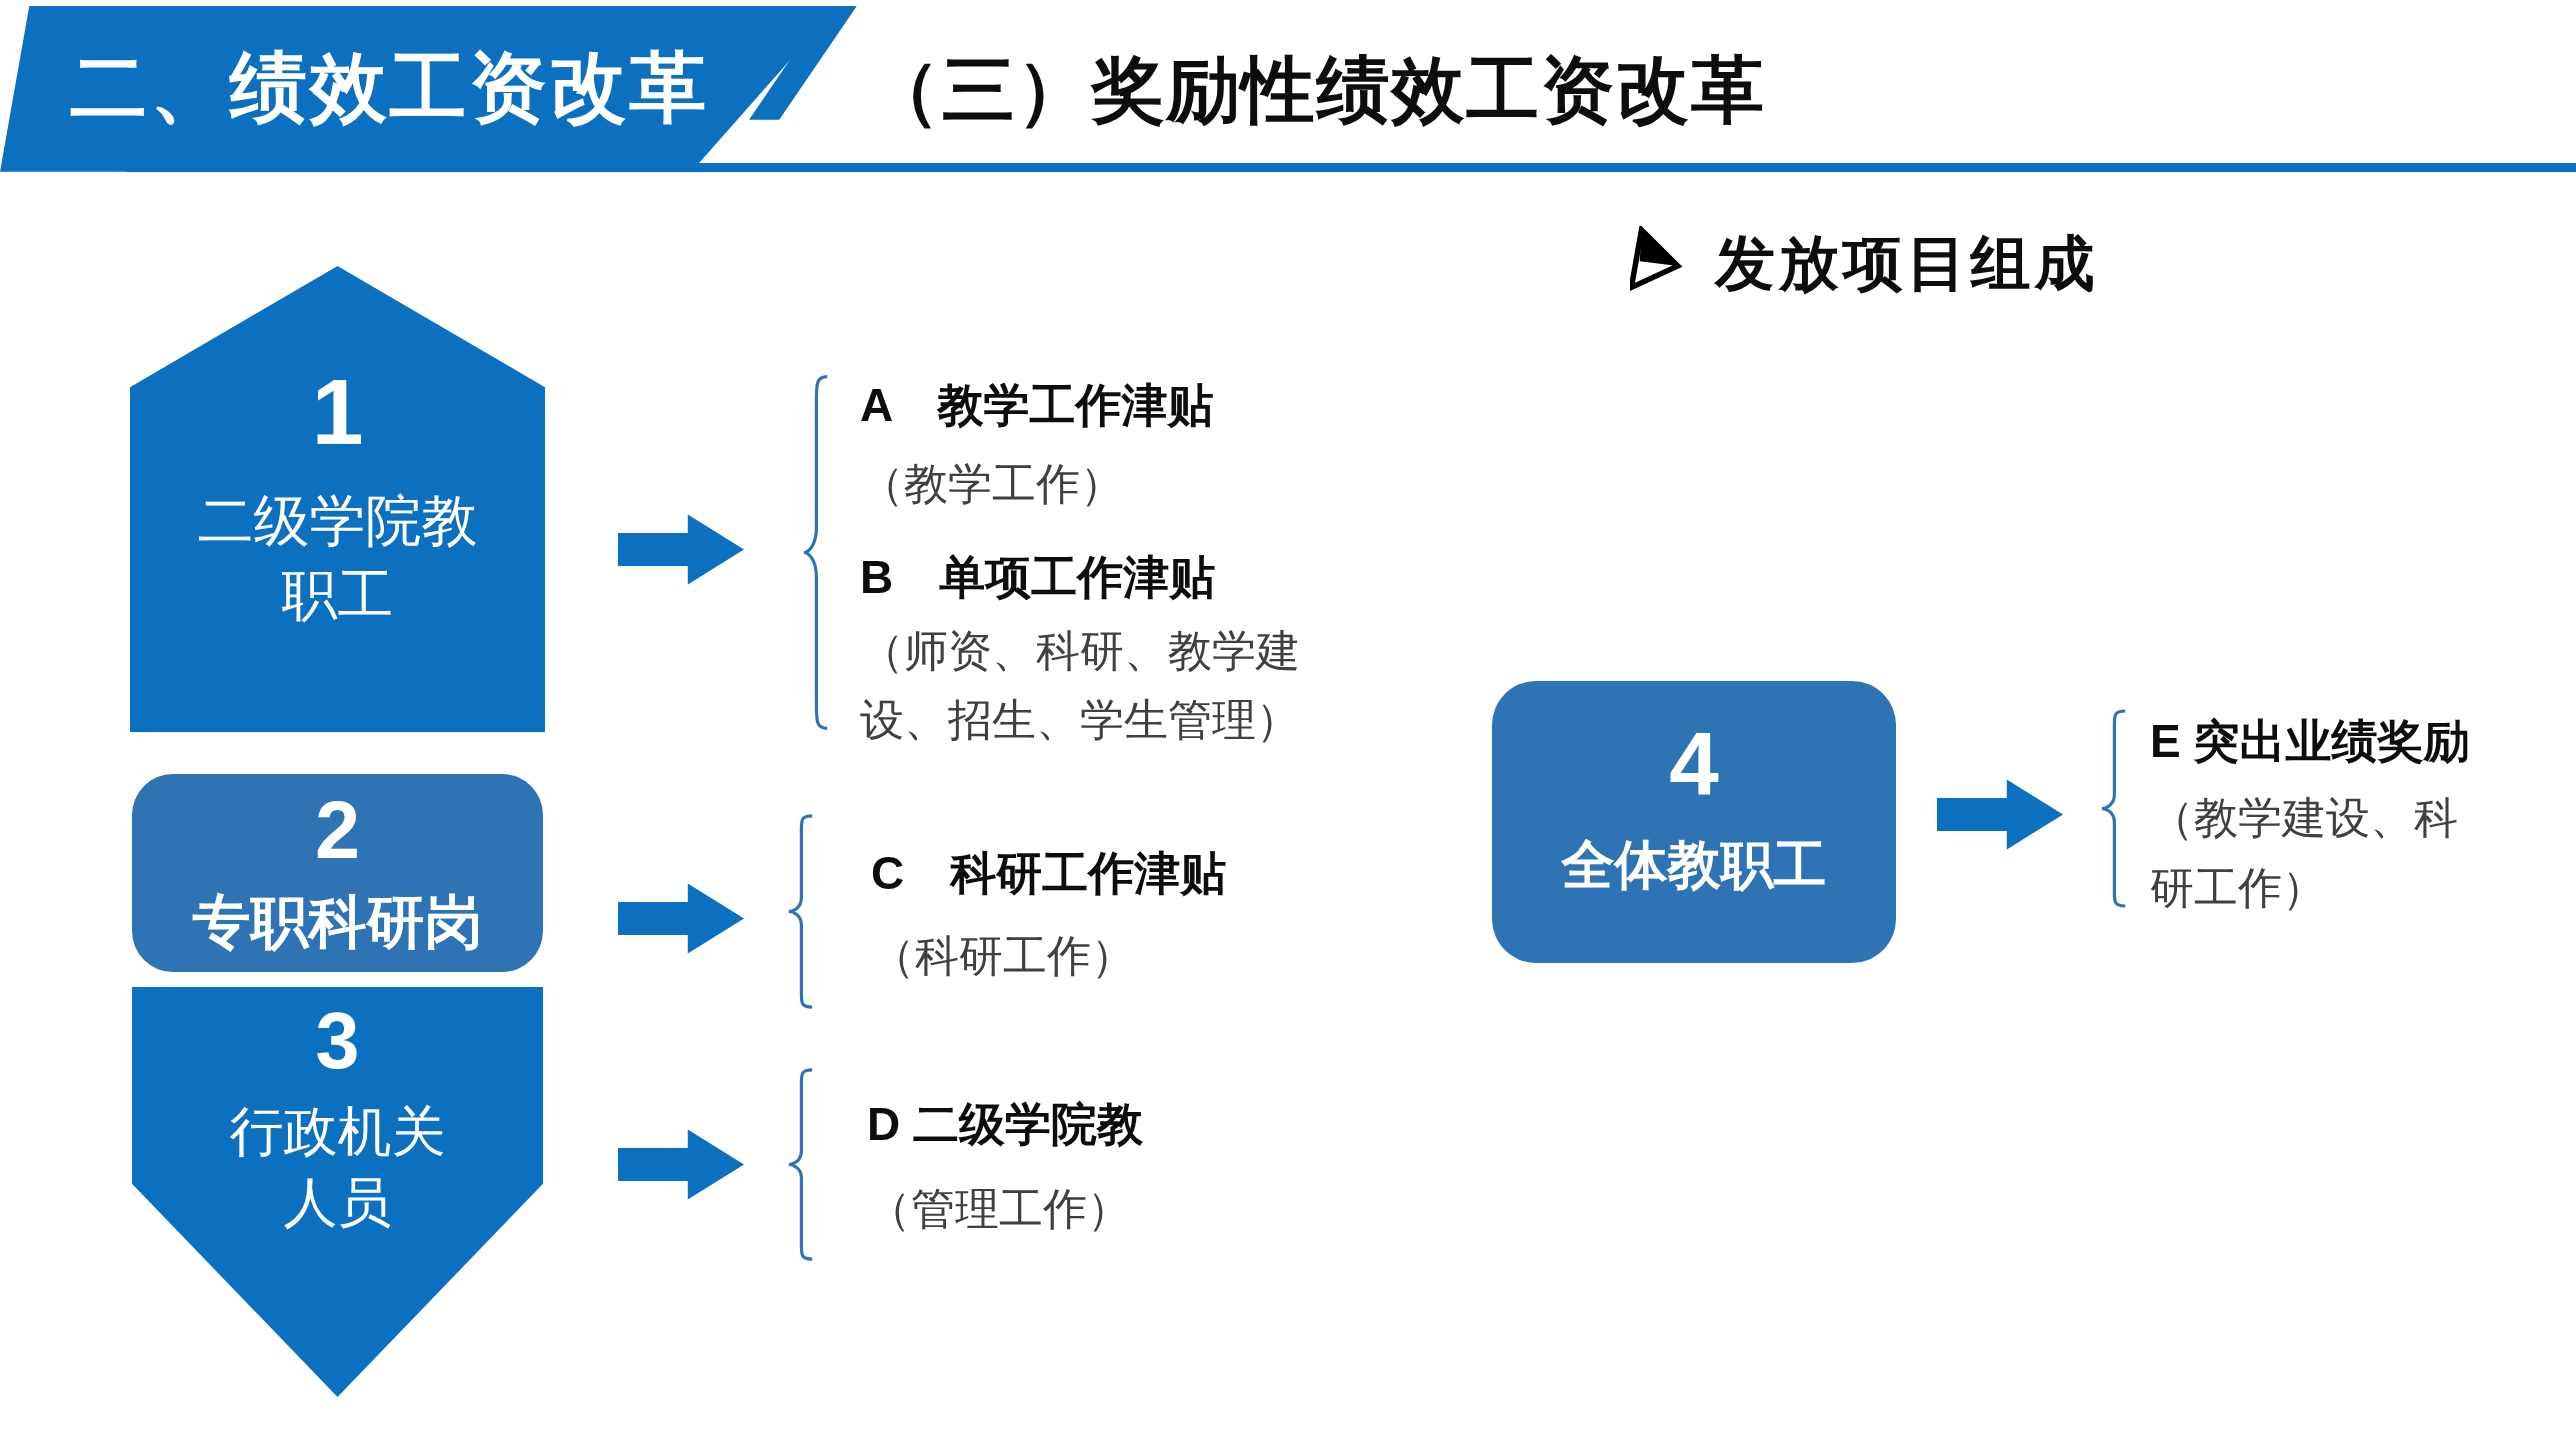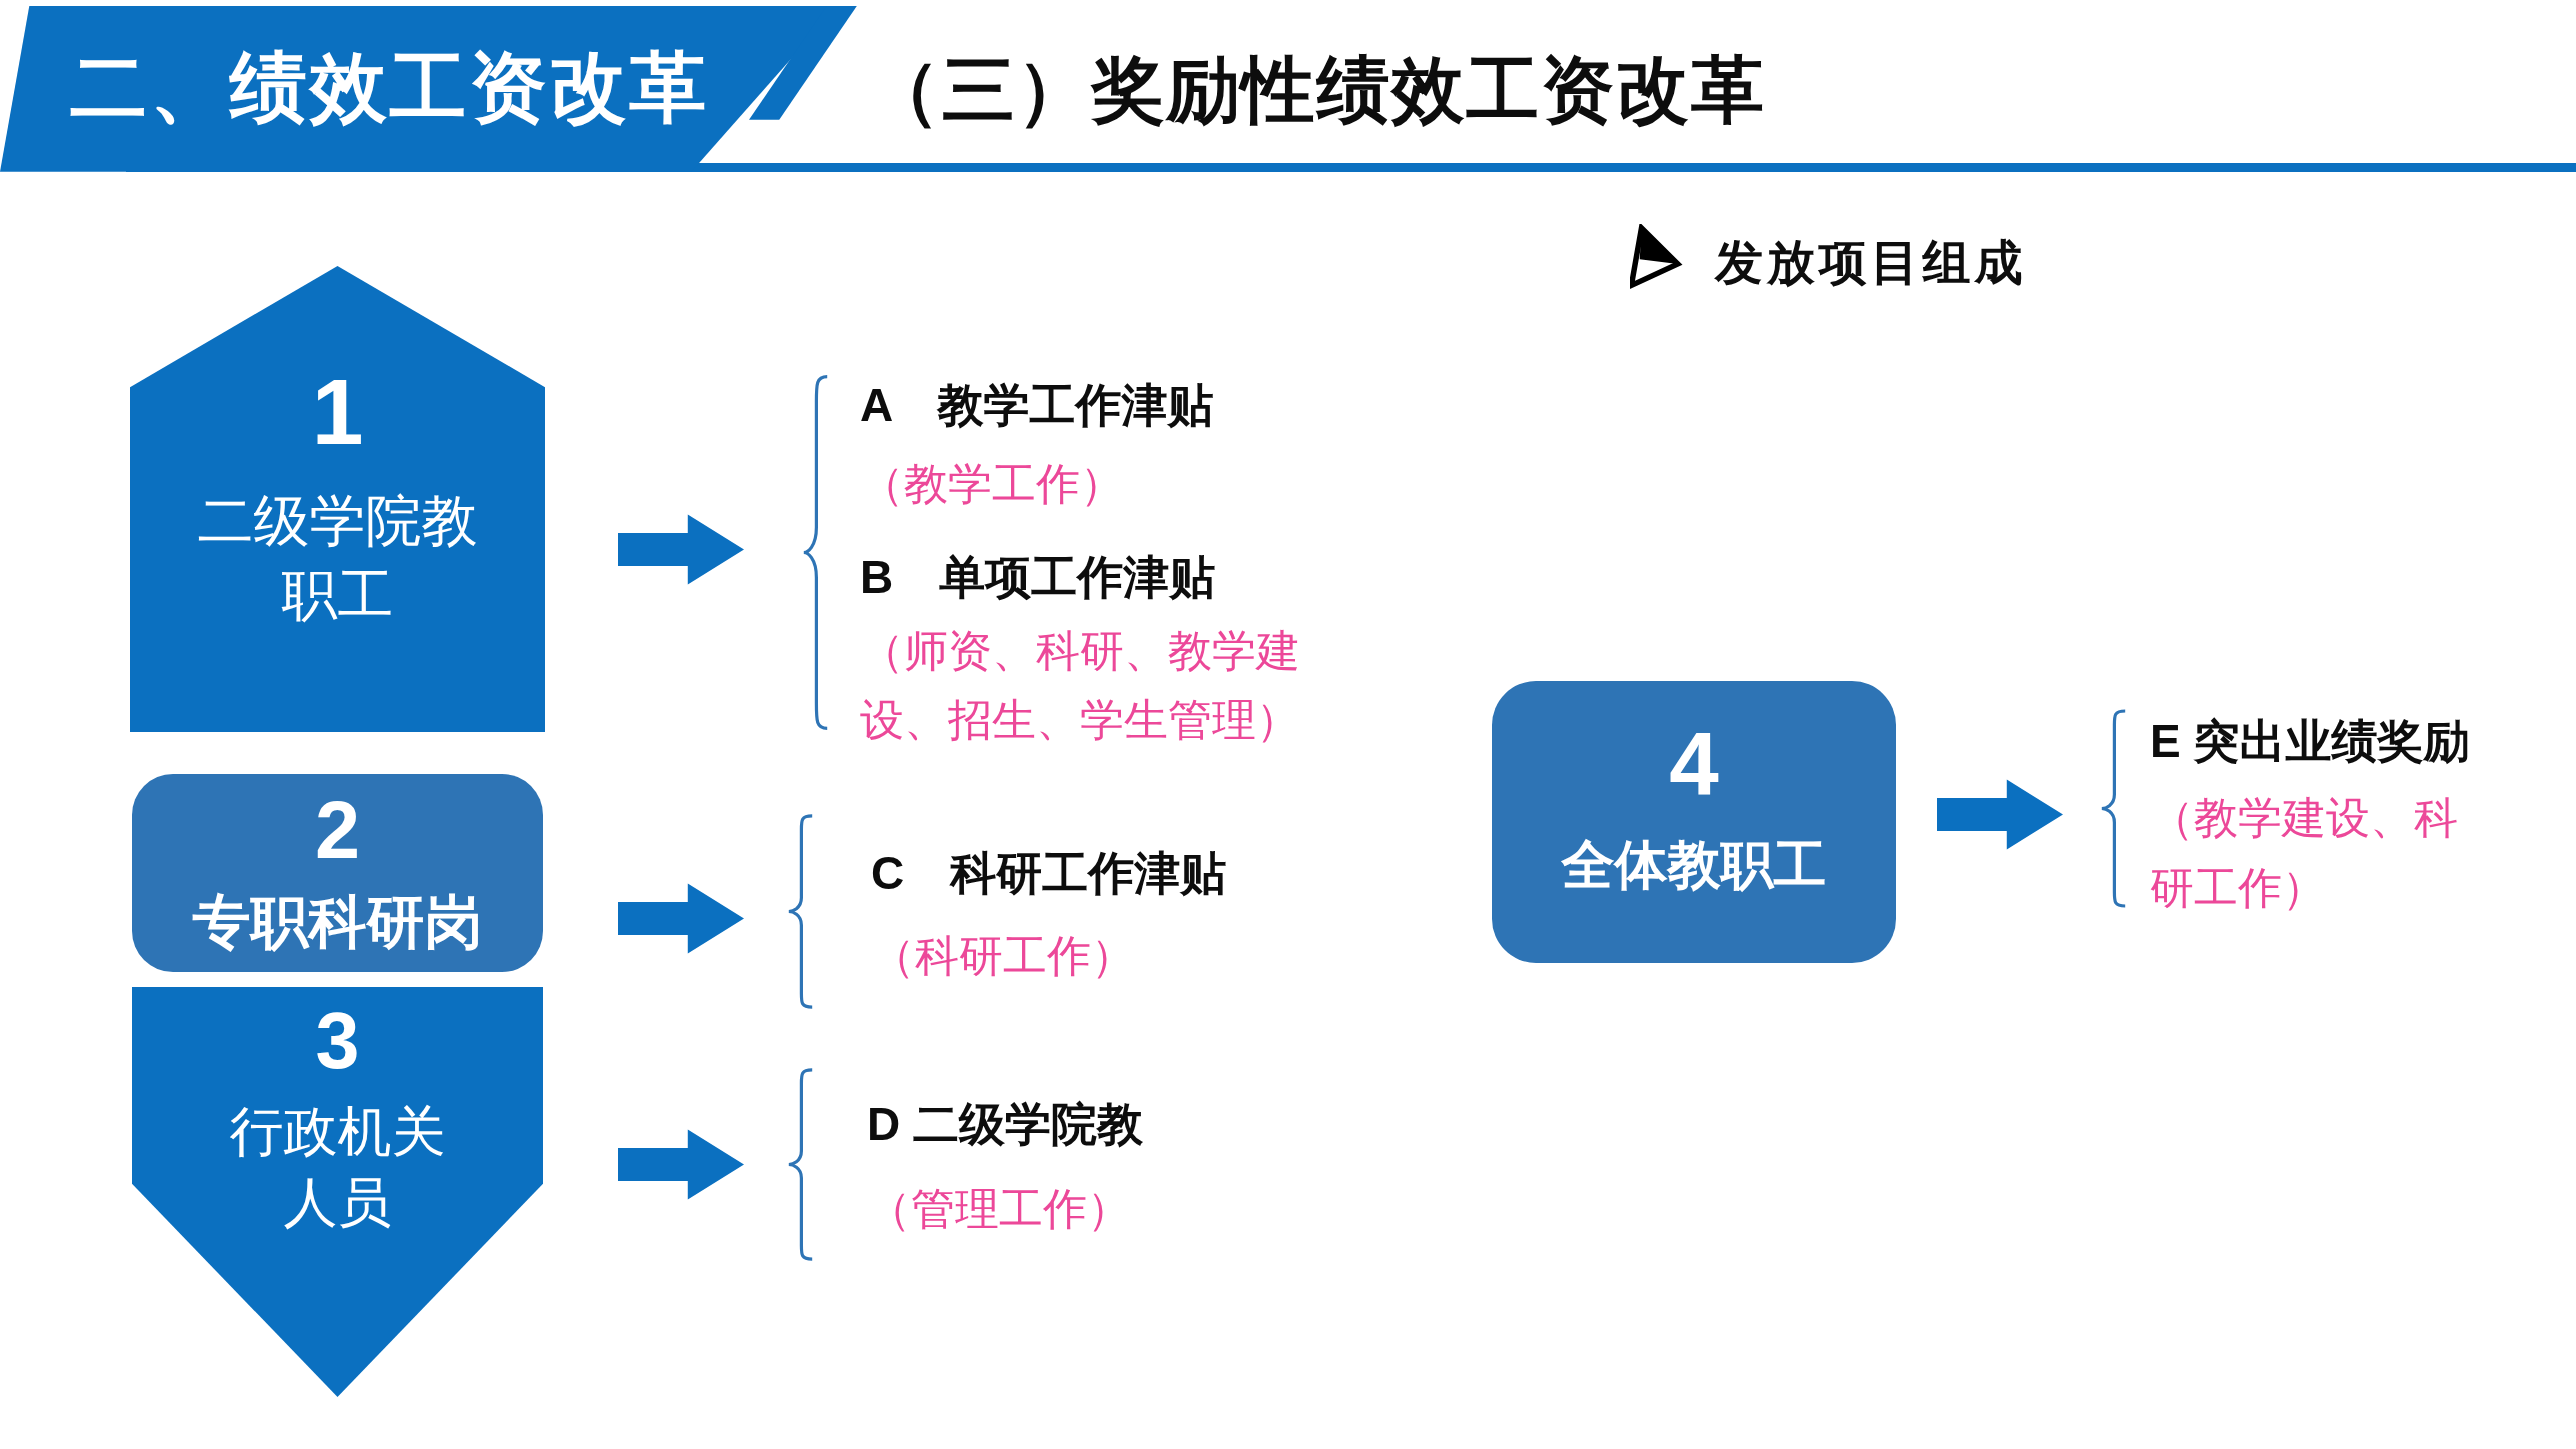--- a/index.html
+++ b/index.html
@@ -19,21 +19,21 @@
   .banner{position:absolute;left:0;top:5.8px;width:838px;height:166px;background:var(--bright);
           clip-path:polygon(3.5% 0,100% 0,82.5% 100%,0 100%);z-index:2;
           display:flex;align-items:center;padding-left:70px;}
   .banner-label{color:#fff;font-size:77px;font-weight:700;letter-spacing:2.9px;}
   .banner-wedge{position:absolute;left:749px;top:5.8px;width:108px;height:114px;background:var(--bright);
           clip-path:polygon(72% 0,100% 0,28% 100%,0 100%);z-index:2;}
   .page-title{position:absolute;left:867px;top:42px;font-size:73px;font-weight:700;color:var(--ink);letter-spacing:1.9px;z-index:3;}
 
   
   .section-heading{position:absolute;left:1630px;top:224px;display:flex;align-items:center;gap:29px;}
-  .section-heading .txt{font-size:48px;font-weight:700;color:var(--ink);letter-spacing:3.9px;}
+  .section-heading .txt{font-size:60px;font-weight:700;color:var(--ink);letter-spacing:3.9px;}
 
   
   .shape{position:absolute;display:flex;flex-direction:column;align-items:center;color:#fff;text-align:center;}
   .shape .num{font-weight:700;line-height:1;}
   .shape .lbl{line-height:1.32;}
 
   .pent1{left:130px;top:266px;width:415px;height:466px;background:var(--bright);
          clip-path:polygon(50% 0,100% 26%,100% 100%,0 100%,0 26%);padding-top:100px;}
   .pent1 .num{font-size:93px;margin-bottom:25px;}
   .pent1 .lbl{font-size:56px;}
@@ -62,21 +62,21 @@
   .brace{position:absolute;}
   .brace svg{width:100%;height:100%;display:block;overflow:visible;}
   .b-ab{left:802px;top:373px;width:27px;height:359px;}
   .b-c{left:787px;top:814px;width:27px;height:195px;}
   .b-d{left:787px;top:1068px;width:27px;height:193px;}
   .b-e{left:2100px;top:709px;width:27px;height:199px;}
 
   
   .allow{position:absolute;color:var(--ink);}
   .allow .a-title{font-size:46px;font-weight:700;line-height:1;}
-  .allow .a-detail{font-size:44px;font-weight:400;line-height:1.58;color:#ec4899;}
+  .allow .a-detail{font-size:44px;font-weight:400;line-height:1.58;color:#404040;}
   .blockA{left:860px;top:382px;} .blockA .a-detail{margin-top:21px;}
   .blockB{left:860px;top:554px;} .blockB .a-detail{margin-top:15.5px;}
   .blockC{left:871px;top:850px;} .blockC .a-detail{margin-top:25px;}
   .blockD{left:867px;top:1101px;} .blockD .a-detail{margin-top:27px;}
   .blockE{left:2150px;top:718px;width:367px;text-align:left;}
   .blockE .a-detail{margin-top:19.3px;}
 </style>
 </head>
 <body>
 

